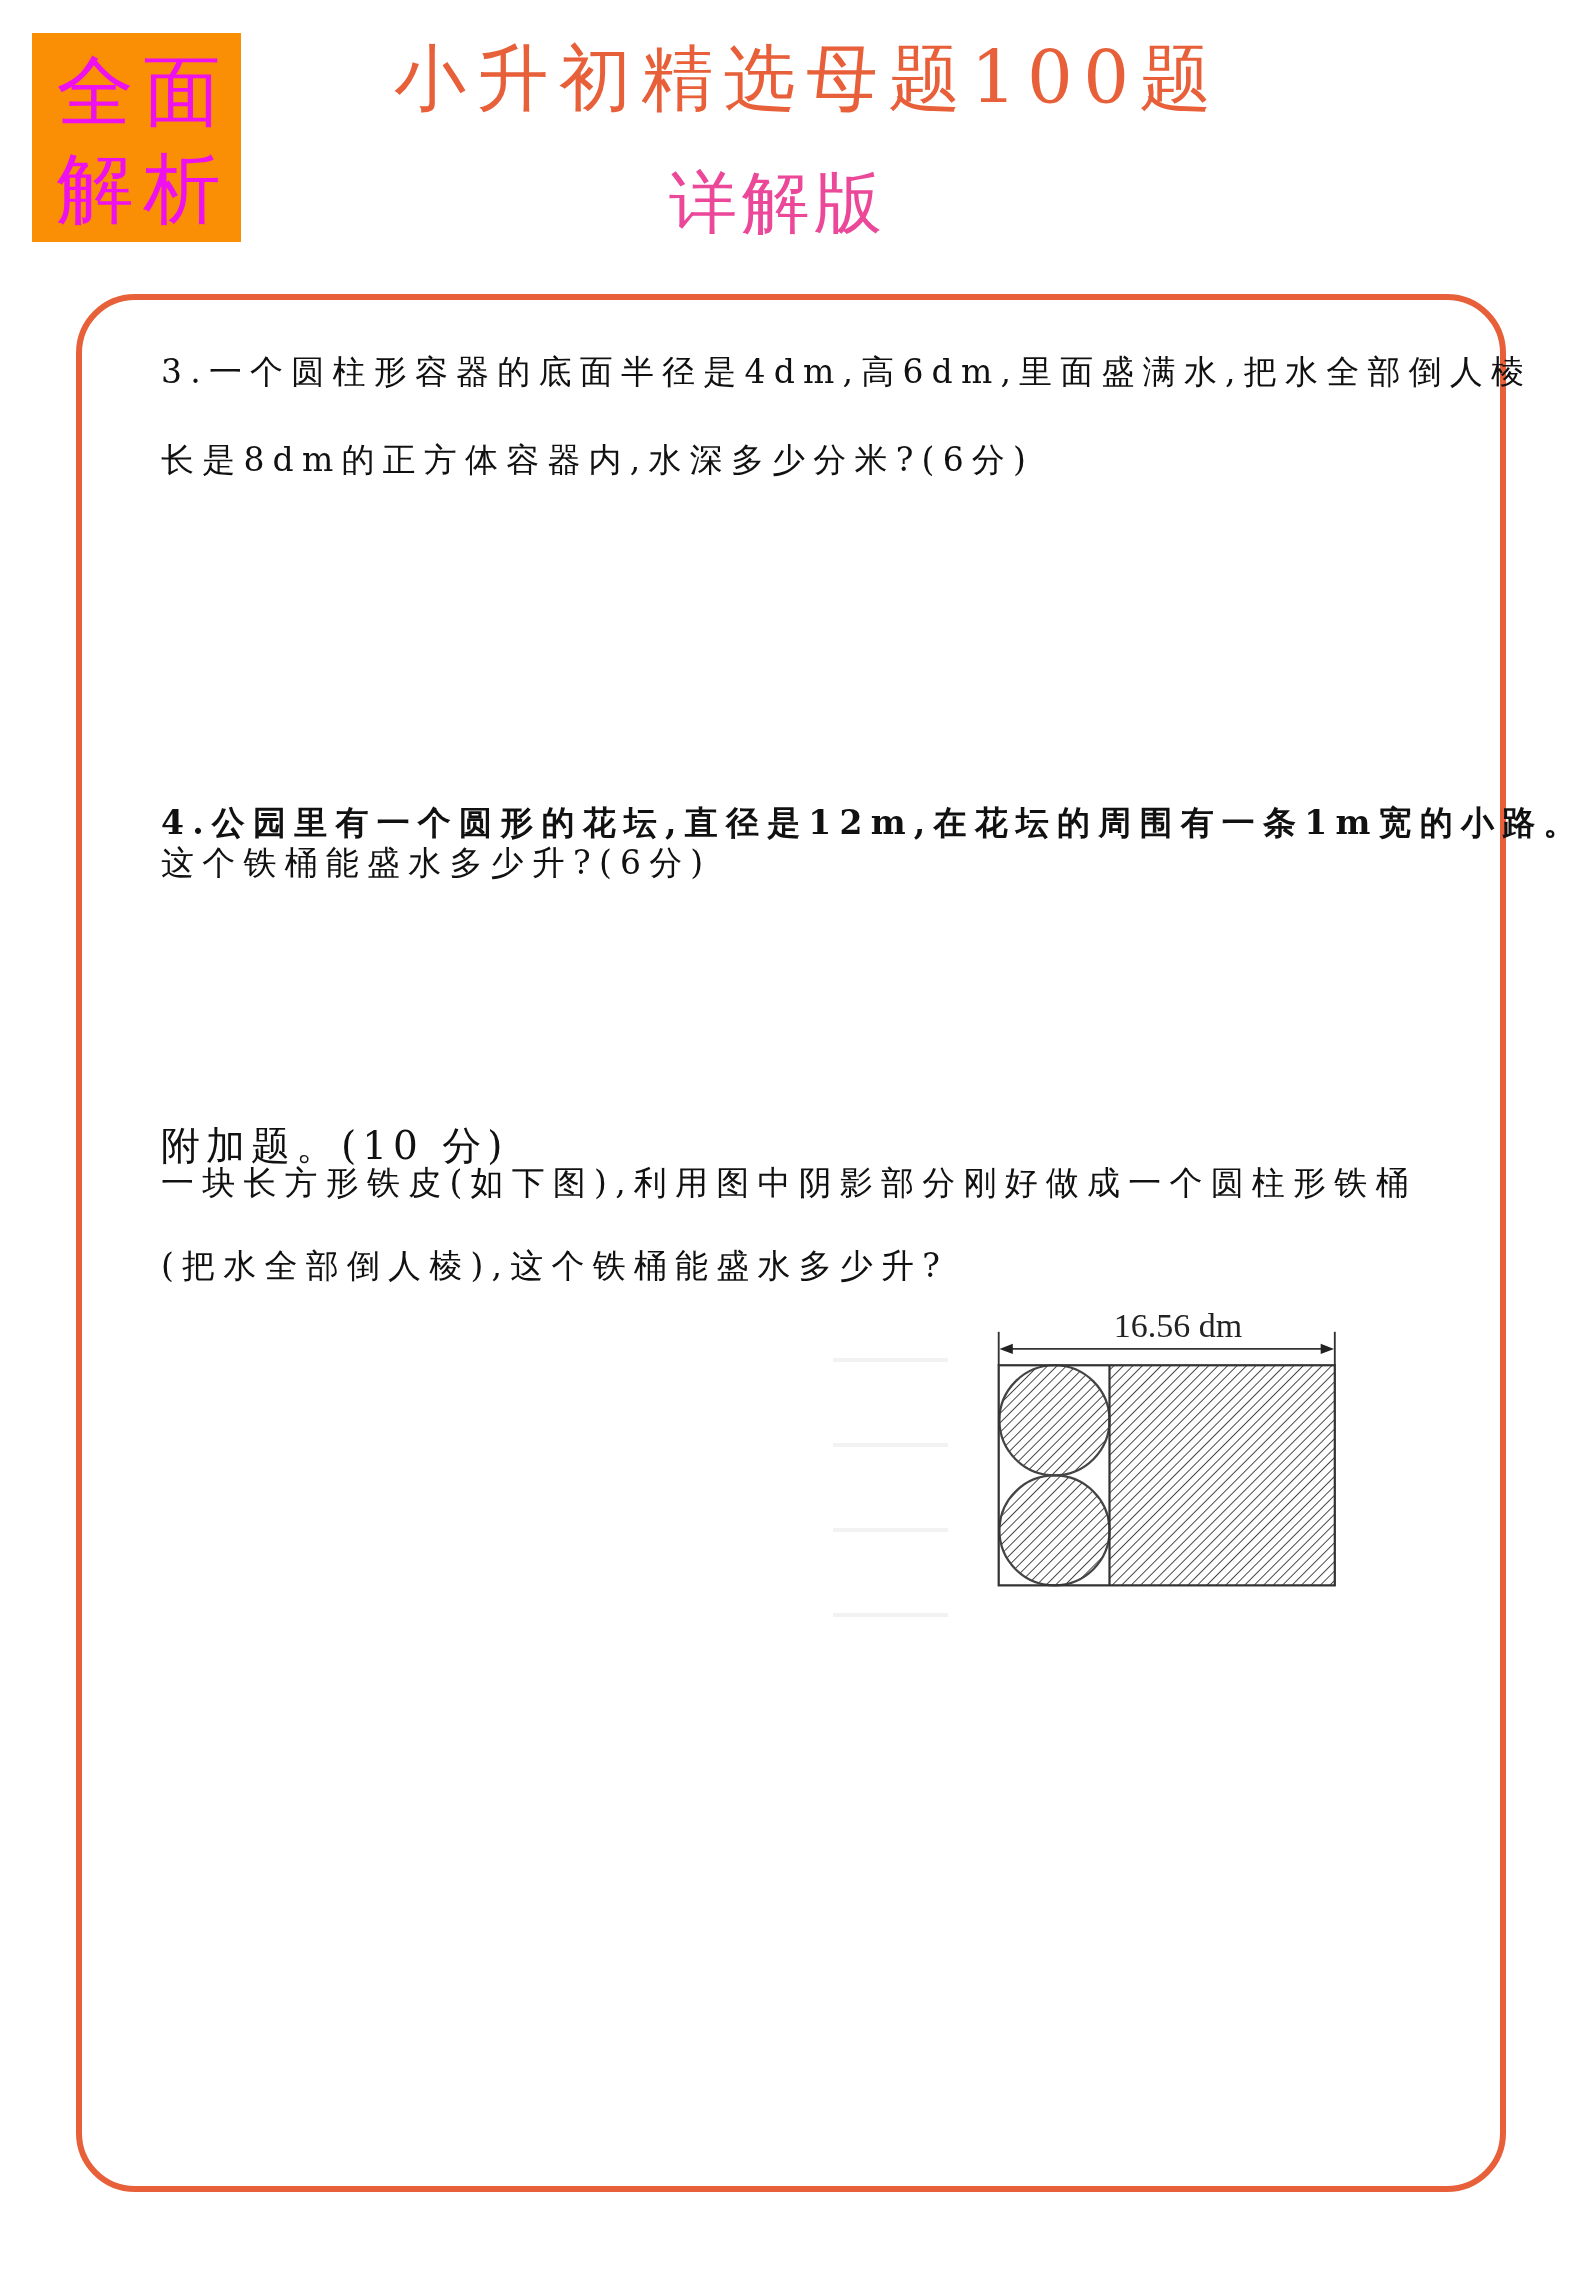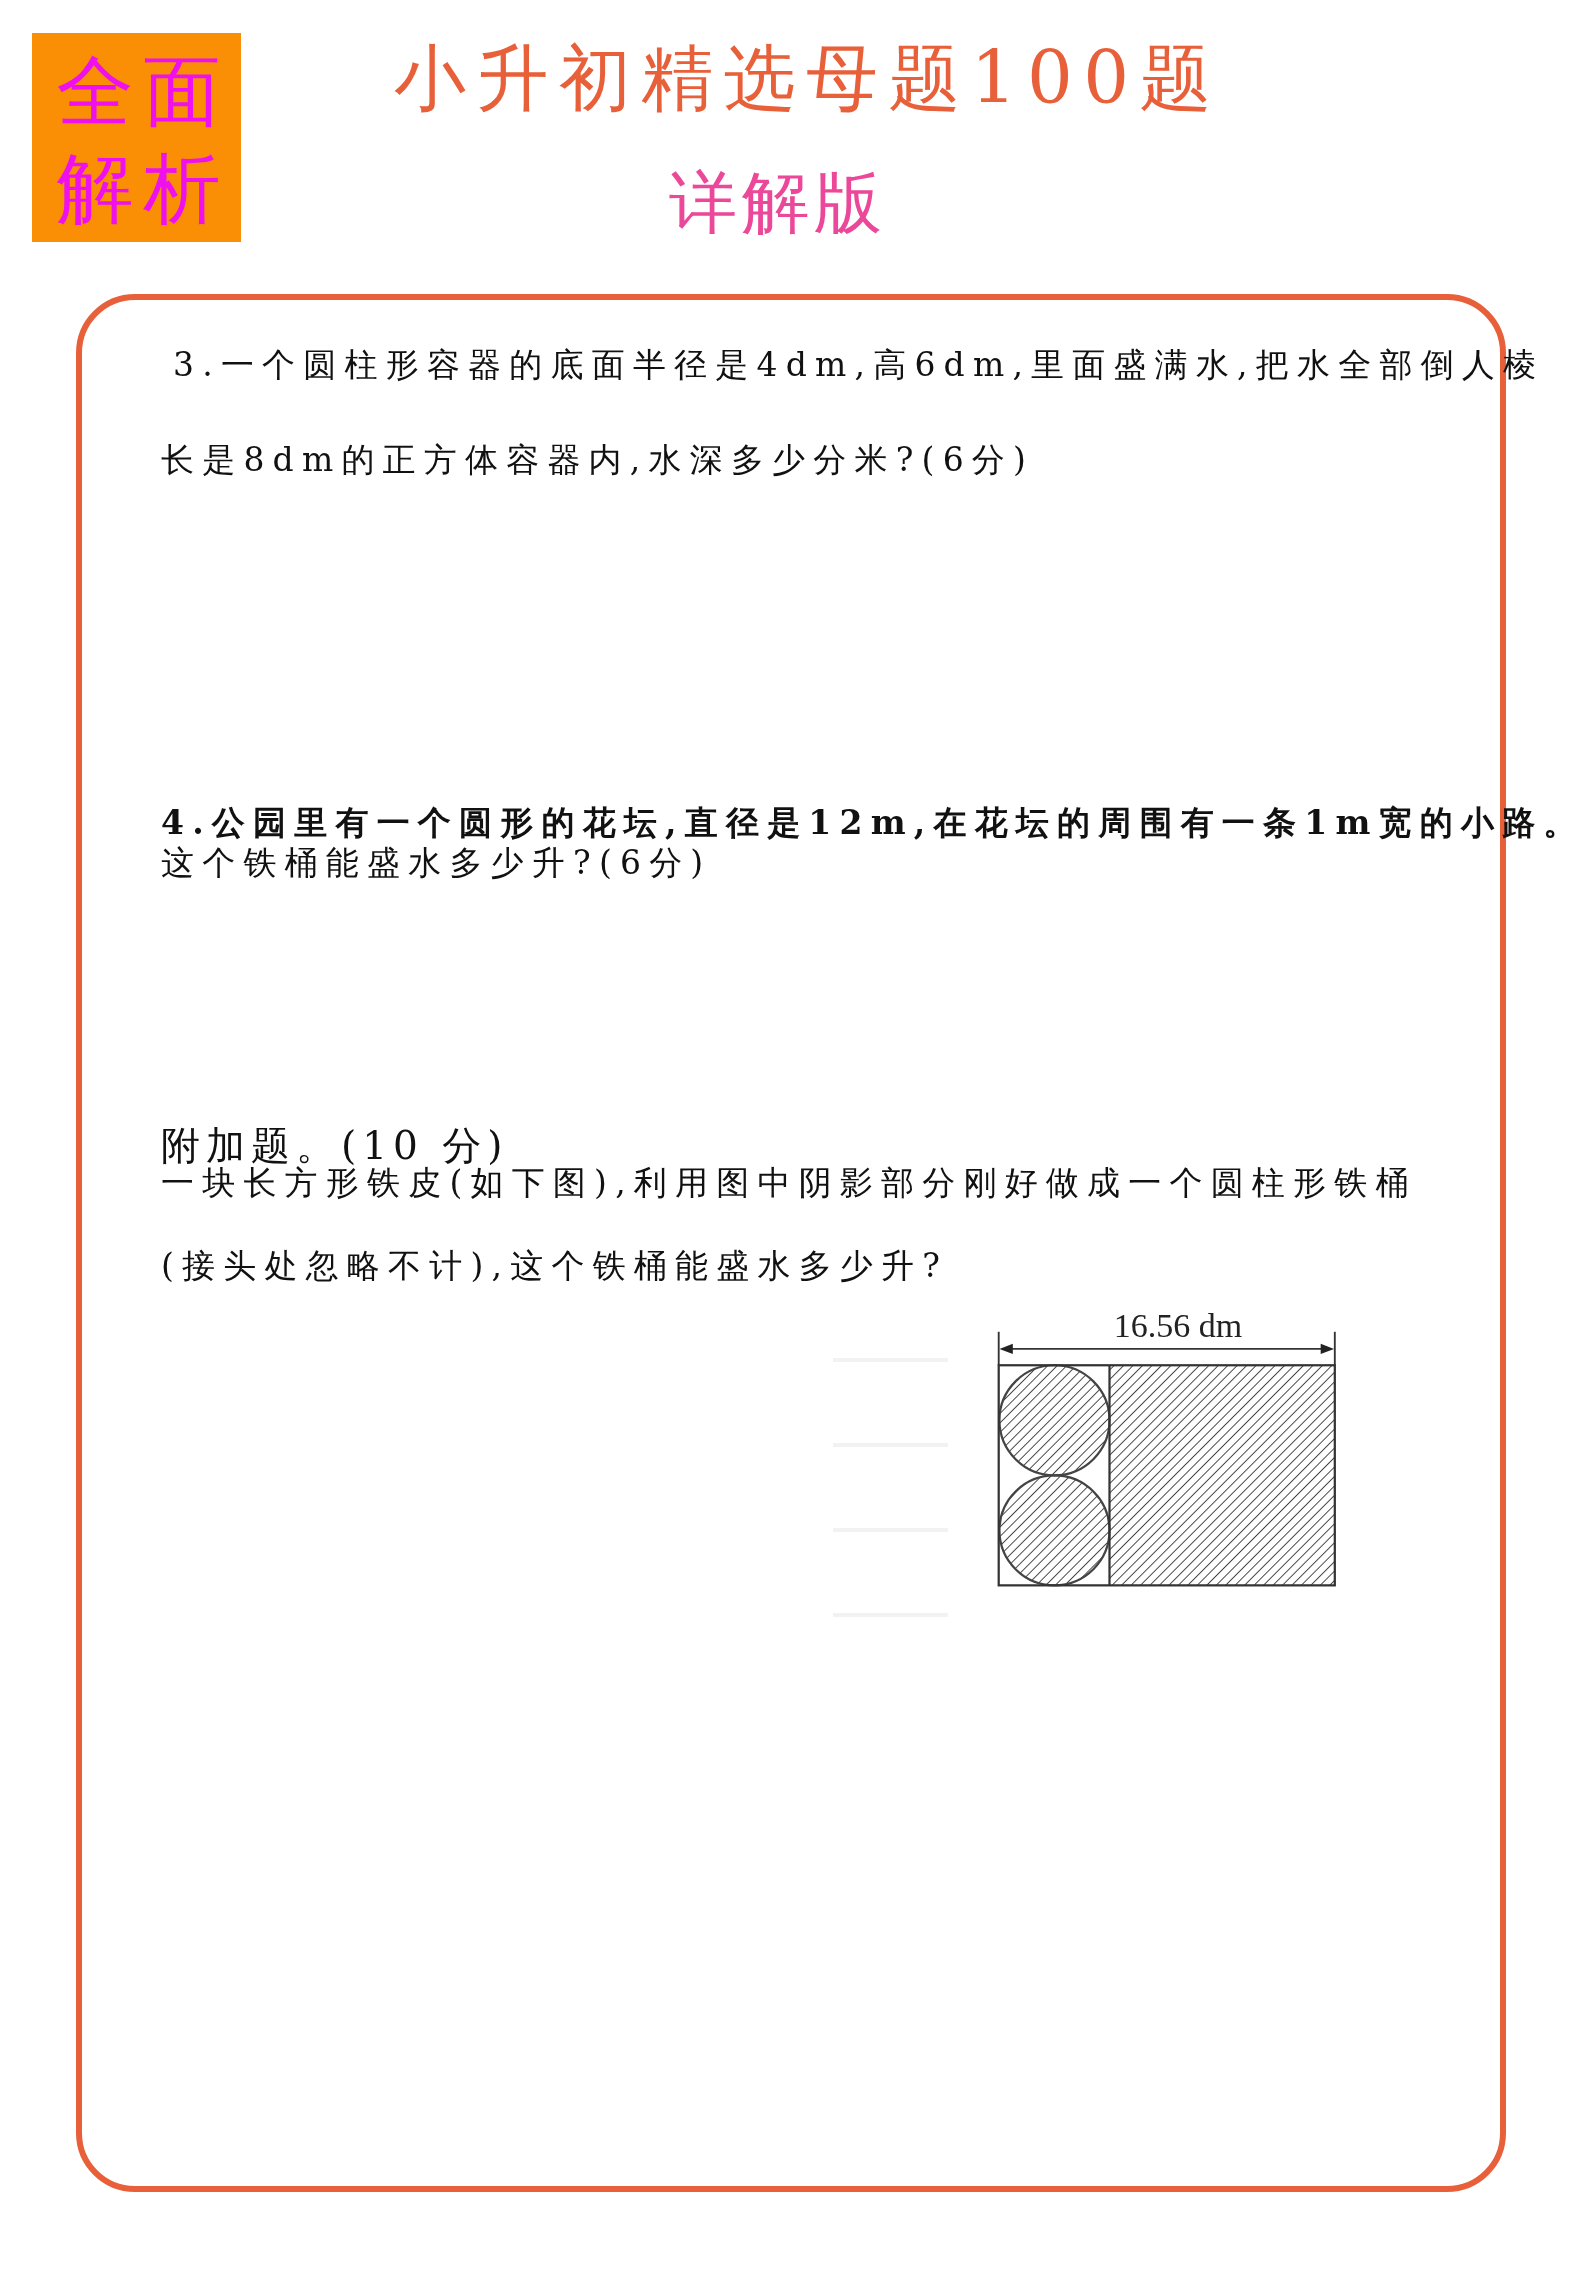--- a/index.html
+++ b/index.html
@@ -41,29 +41,29 @@
   <div class="badge-char" style="left:109px; top:15px;">面</div>
   <div class="badge-char" style="left:22px; top:112px;">解</div>
   <div class="badge-char" style="left:109px; top:112px;">析</div>
 </div>
 
 <div class="title">小升初精选母题100题</div>
 <div class="subtitle">详解版</div>
 
 <div class="frame"></div>
 
-<div class="line" style="top:342px;margin-left:12px;">3.一个圆柱形容器的底面半径是4dm,高6dm,里面盛满水,把水全部倒人棱</div>
+<div class="line" style="top:349px;">3.一个圆柱形容器的底面半径是4dm,高6dm,里面盛满水,把水全部倒人棱</div>
 <div class="line" style="top:437px;">长是8dm的正方体容器内,水深多少分米?(6分)</div>
 
 <div class="line" style="top:800px;font-weight:bold;">4.公园里有一个圆形的花坛,直径是12m,在花坛的周围有一条1m宽的小路。</div>
 <div class="line" style="top:840px;">这个铁桶能盛水多少升?(6分)</div>
 
 <div class="bonus-title" style="top:1120px;">附加题。(10  分)</div>
 <div class="line" style="top:1160px;">一块长方形铁皮(如下图),利用图中阴影部分刚好做成一个圆柱形铁桶</div>
-<div class="line" style="top:1243px;">(接头处忽略不计),这个铁桶能盛水多少升?</div>
+<div class="line" style="top:1243px;">(把水全部倒人棱),这个铁桶能盛水多少升?</div>
 
 <div class="ghost-line" style="top:1358px;"></div>
 <div class="ghost-line" style="top:1443px;"></div>
 <div class="ghost-line" style="top:1528px;"></div>
 <div class="ghost-line" style="top:1613px;"></div>
 
 <svg class="diagram" viewBox="1330 1760 480 390" width="357" height="290" xmlns="http://www.w3.org/2000/svg">
   <defs>
     <pattern id="hatch" patternUnits="userSpaceOnUse" width="9" height="9" patternTransform="rotate(45)">
       <line x1="0" y1="0" x2="0" y2="9" stroke="#444" stroke-width="2.6"></line>

